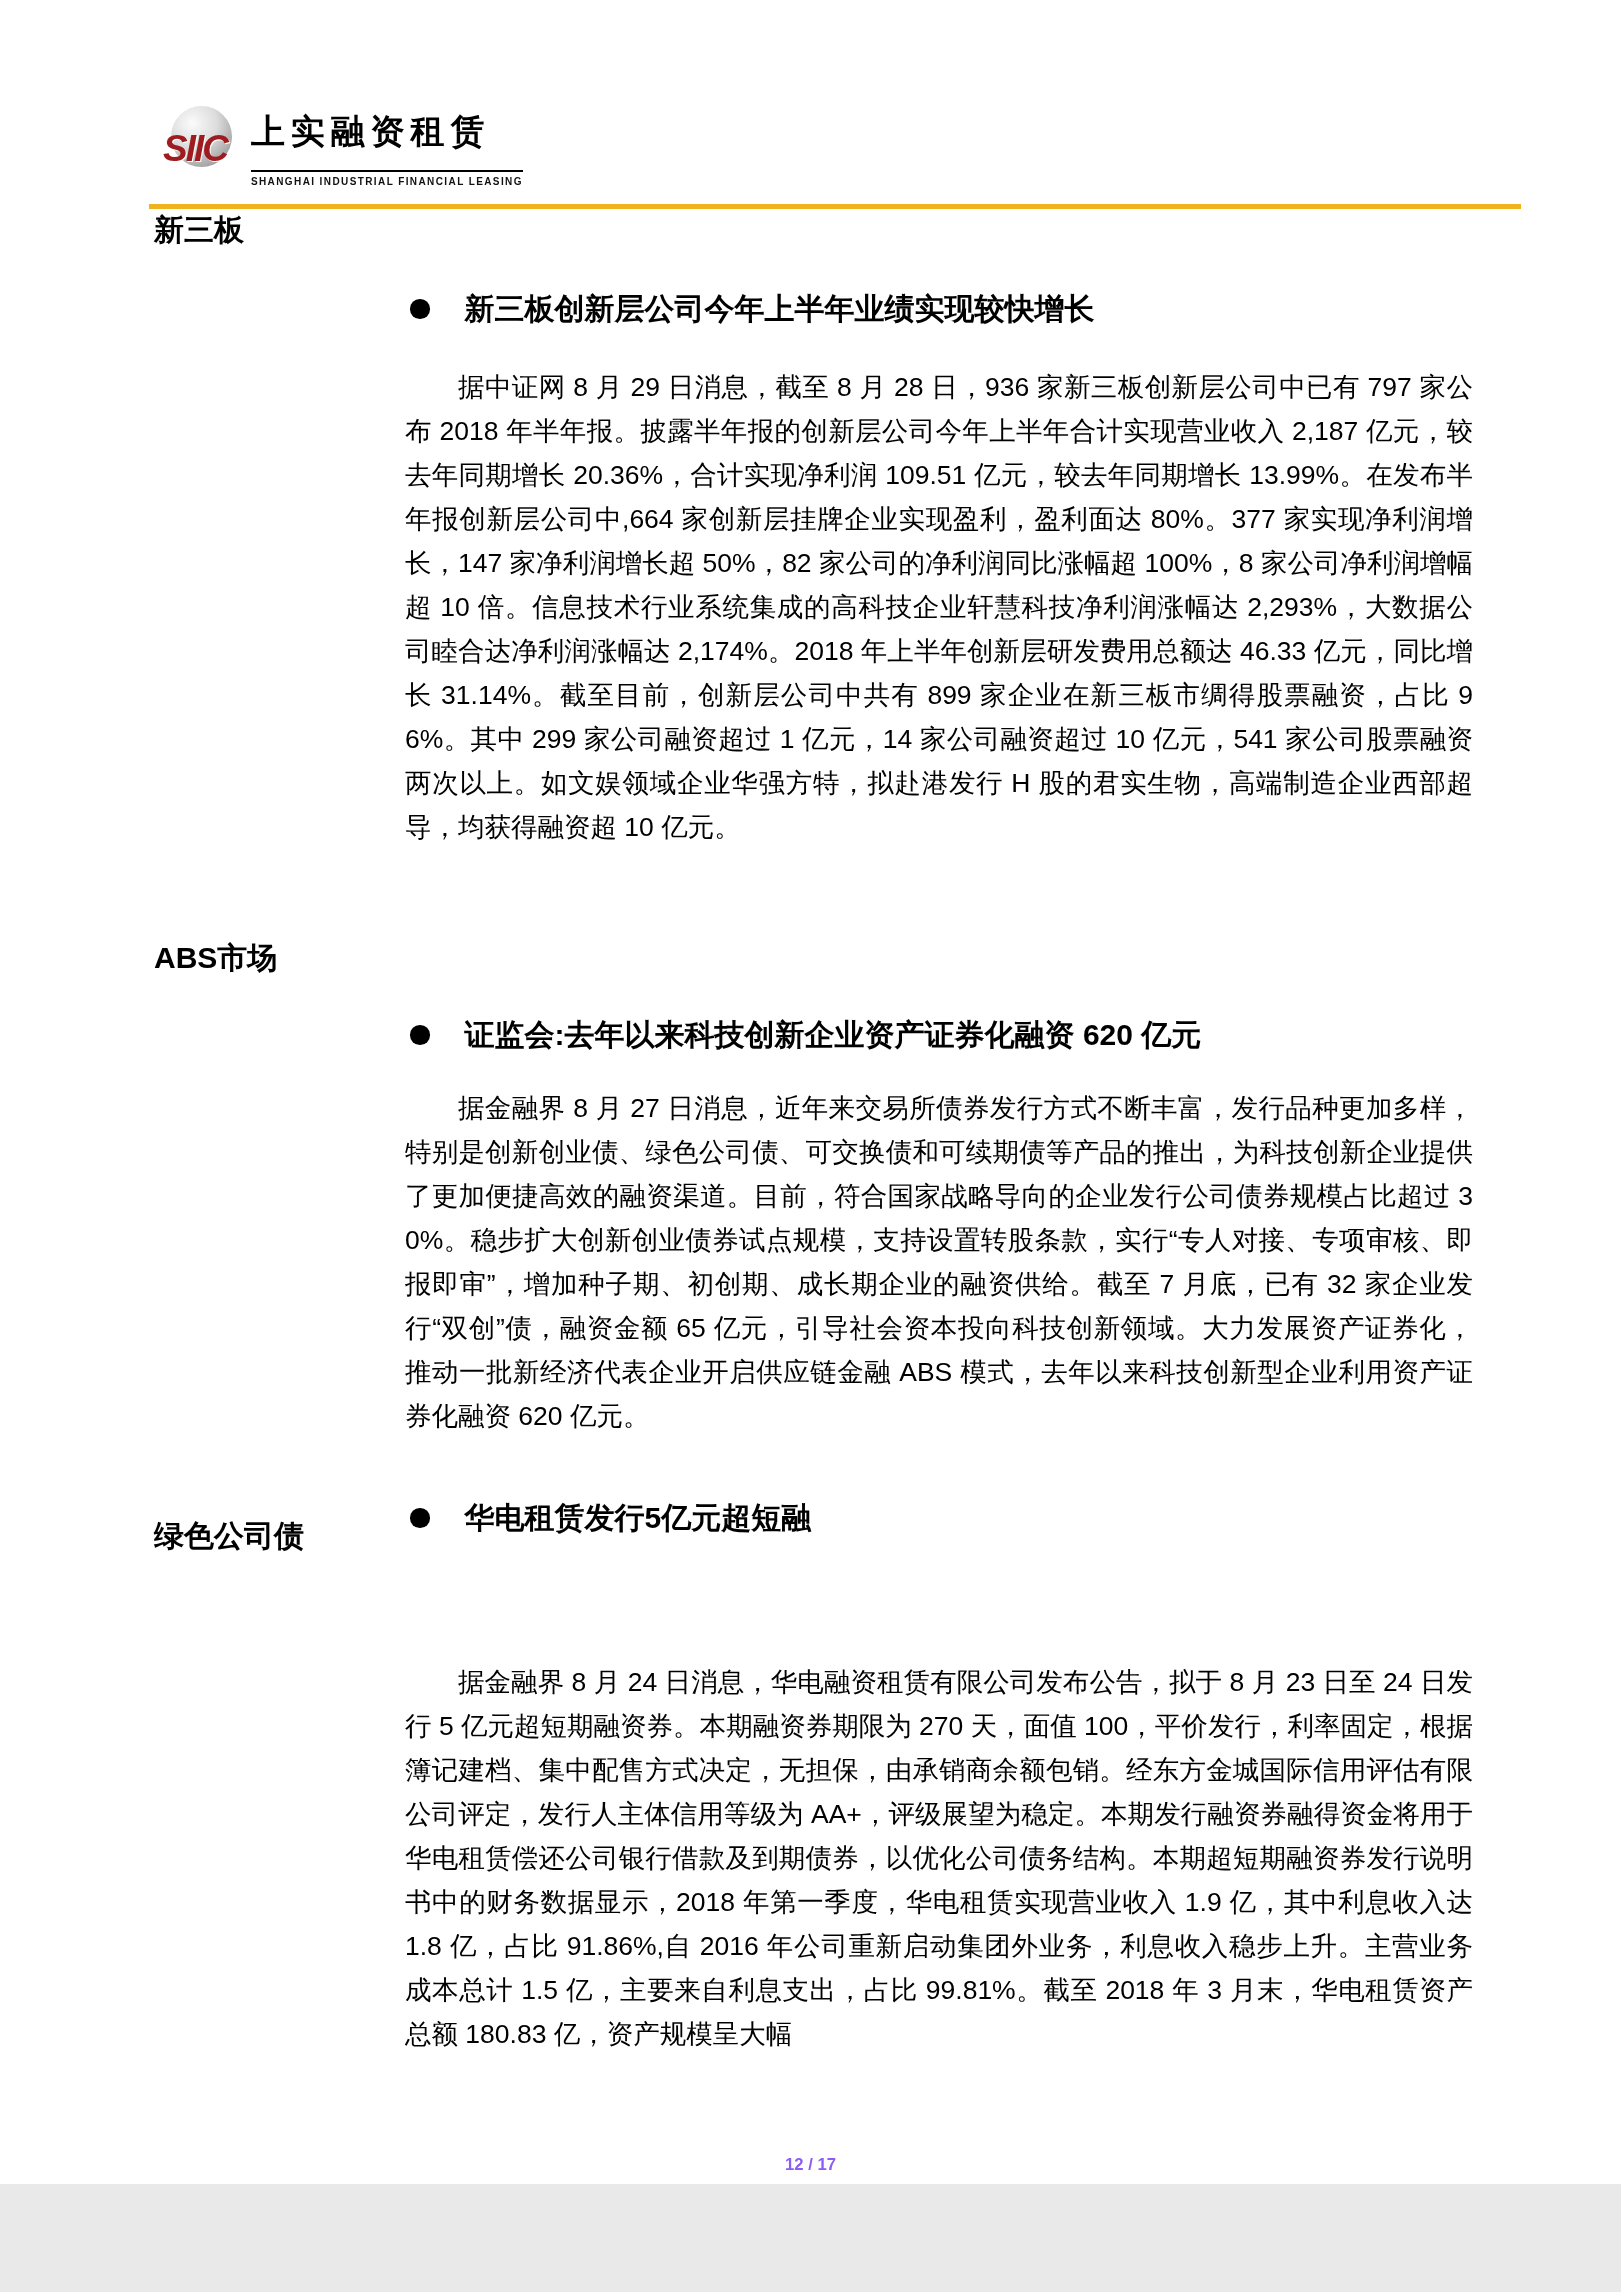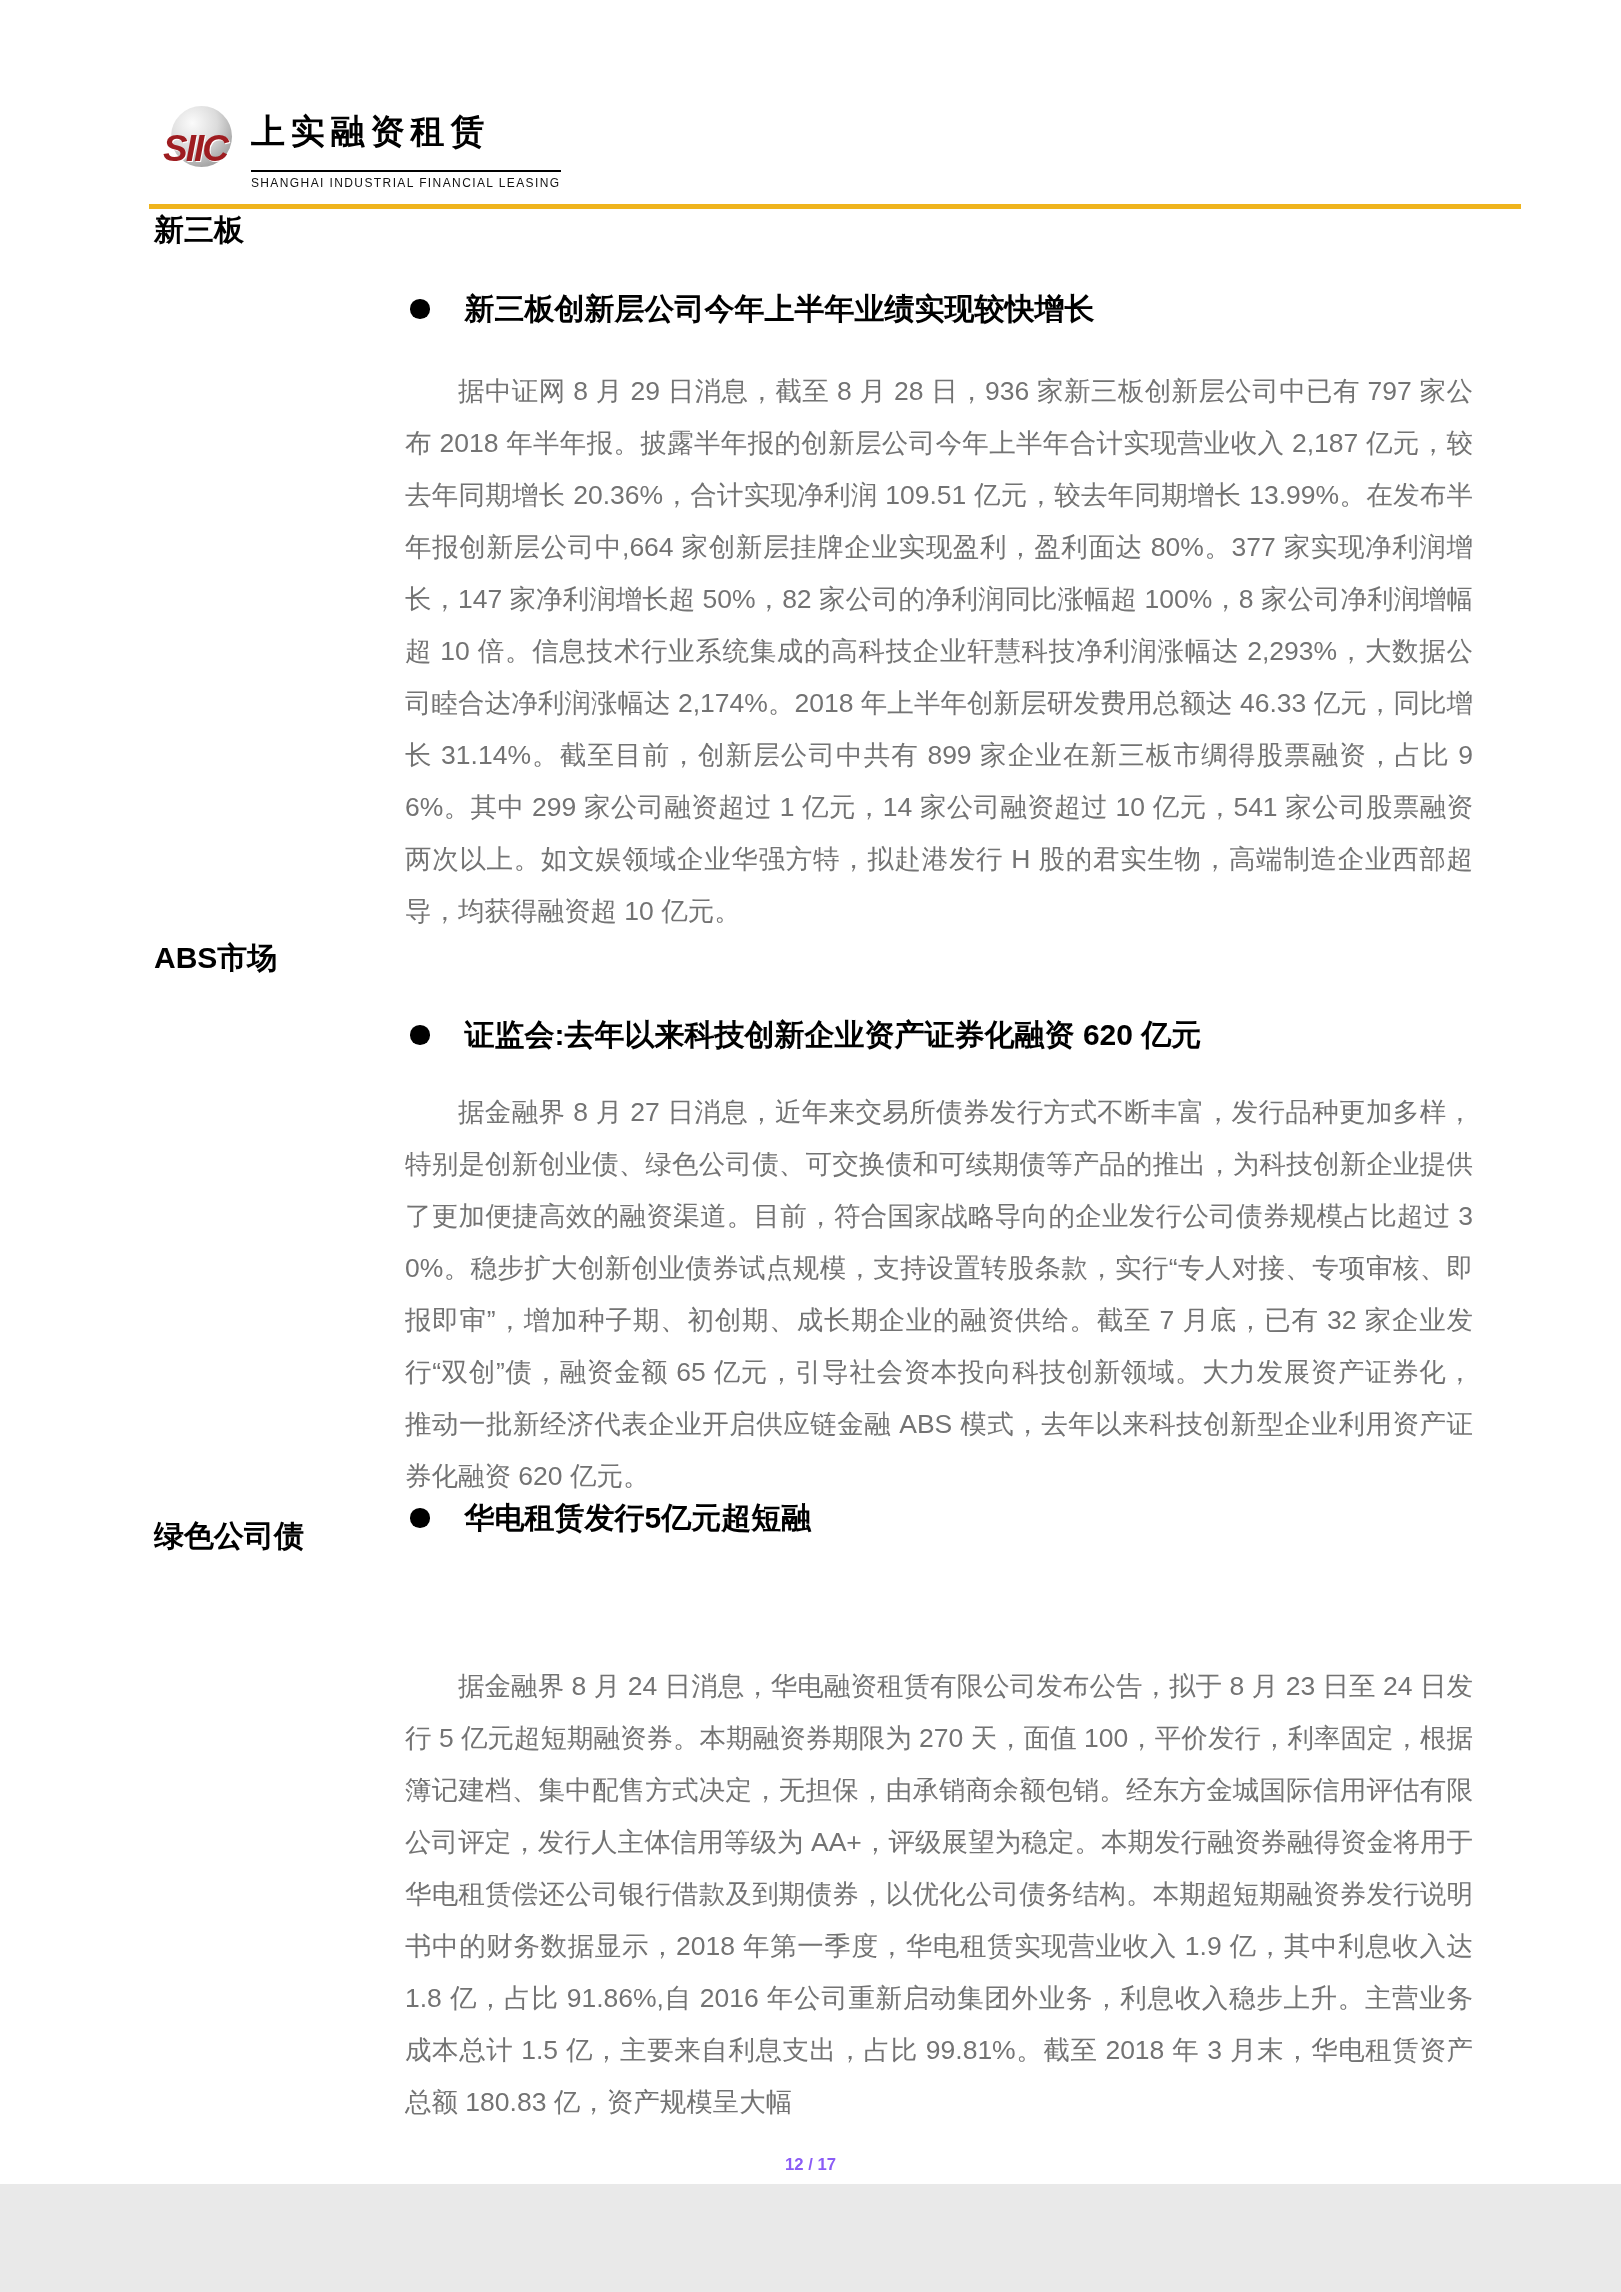--- a/index.html
+++ b/index.html
@@ -20,40 +20,40 @@
   .siic {
     position:absolute; left:0; top:21.6px;
     font-size:37px; font-weight:800; font-style:italic; letter-spacing:-2px;
     color:#9e1c20; text-shadow:1px 1px 0 #fff;
   }
   .logo-text { padding-top:7.8px; margin-left:5.9px; }
   .logo-cn {
     font-size:34px; font-weight:700; letter-spacing:5.9px; line-height:1.05;
     border-bottom:2.9px solid #000; padding-bottom:21px; white-space:nowrap;
   }
-  .logo-en { font-size:12px; font-weight:400; letter-spacing:1.4px; margin-top:3.9px; white-space:nowrap; color:#111; }
+  .logo-en { font-size:10px; font-weight:700; letter-spacing:1.4px; margin-top:3.9px; white-space:nowrap; color:#111; }
 
   
   .rule { position:absolute; left:149px; top:204px; width:1372px; height:4.9px; background:#efb41d; }
 
   
   .sec-title { position:absolute; left:154px; margin:0; font-size:30px; font-weight:700; line-height:1.15; }
   #t1 { top:213px; } #t2 { top:941px; } #t3 { top:1519px; }
 
   
   .headline { position:absolute; left:410px; display:flex; align-items:center; margin:0; }
   .bullet { width:19.6px; height:19.6px; border-radius:50%; background:#000; flex:none; margin-right:35px; }
   .htext { font-size:30px; font-weight:700; line-height:1.2; white-space:nowrap; }
   #h1 { top:291px; } #h2 { top:1017px; } #h3 { top:1500px; }
 
   
   .para {
     position:absolute; left:405px; width:1068px; margin:0;
-    font-size:26.5px; line-height:52px; text-align:justify; text-indent:53px;
-    color:#737373; word-break:break-all;
+    font-size:26.5px; line-height:44px; text-align:justify; text-indent:53px;
+    color:#000000; word-break:break-all;
   }
   #p1 { top:365px; } #p2 { top:1086px; } #p3 { top:1660px; }
 
   
   .footer {
     position:absolute; top:2155px; left:0; width:100%;
     text-align:center; font-size:16.7px; font-weight:700; color:#8b5cf6;
   }
 </style>
 </head>

